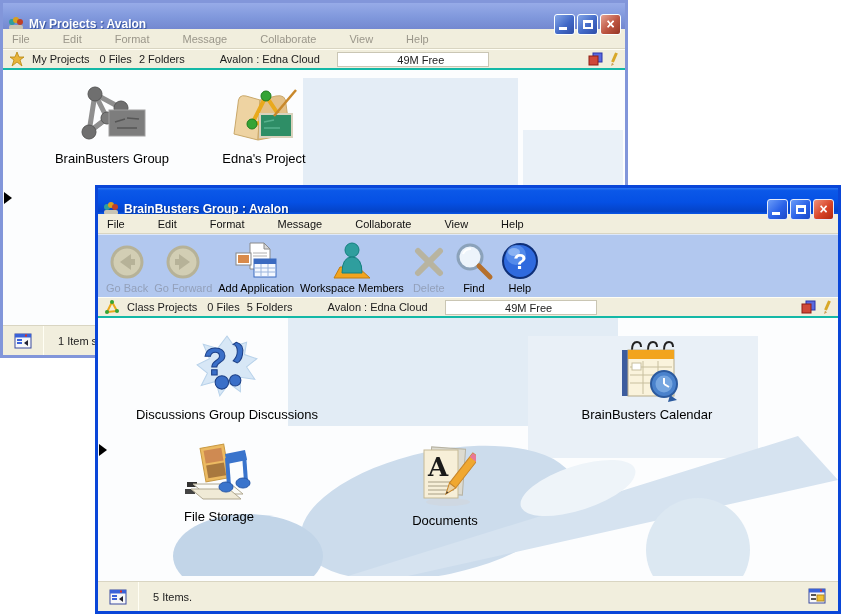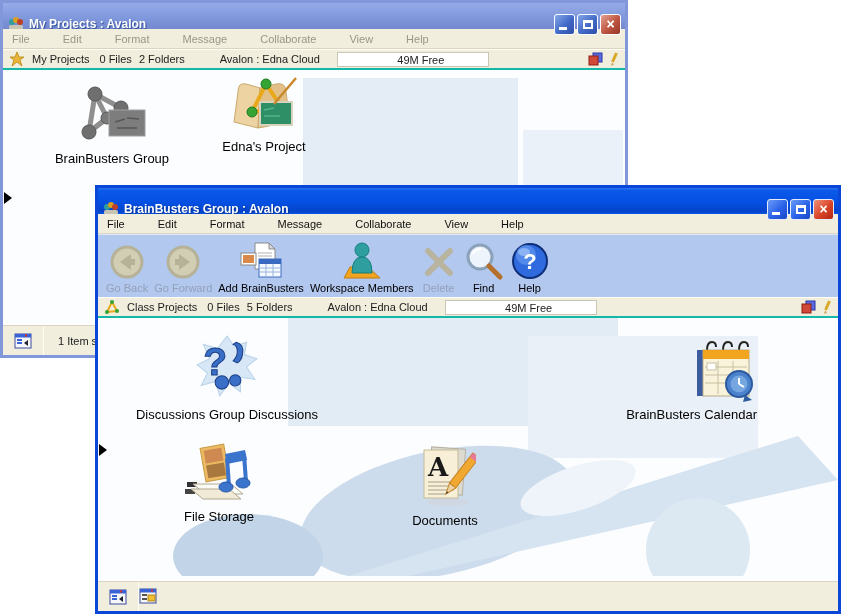--- a/index.html
+++ b/index.html
@@ -132,21 +132,21 @@
         </g>
         <circle cx="20" cy="10" r="7" fill="#6f6f6f" stroke="#575757"></circle>
           <circle cx="46" cy="24" r="7" fill="#6f6f6f" stroke="#575757"></circle>
         <circle cx="14" cy="48" r="7" fill="#6f6f6f" stroke="#575757"></circle>
           <circle cx="32" cy="34" r="6" fill="#7a7a7a" stroke="#575757"></circle>
         <rect x="34" y="26" width="36" height="26" fill="#7d7d7d" stroke="#a0a0a0"></rect>
         <path d="M40 38 l10 -3 M52 34 l12 1 M42 44 l20 0" stroke="#565656" stroke-width="1.5" fill="none"></path>
       </svg>
       <div class="icon-label">BrainBusters Group</div>
     </div>
-    <div class="cell cell-sm" style="left:161px; top:2px;">
+    <div class="cell cell-sm" style="left:161px; top:14px;">
       <svg width="68" height="62" viewBox="0 0 68 62">
         <path d="M8 20 Q8 10 16 12 L30 16 L28 56 L4 50 Z" fill="#eed3a2" stroke="#c9a86a"></path>
         <path d="M30 16 L46 12 Q56 10 56 20 L60 50 L28 56 Z" fill="#e3c088" stroke="#c9a86a"></path>
         <path d="M22 40 L36 12 L52 36 Z" fill="none" stroke="#e9a91c" stroke-width="4"></path>
         <circle cx="36" cy="12" r="5" fill="#35a435" stroke="#1f7c1f"></circle>
           <circle cx="22" cy="40" r="5" fill="#35a435" stroke="#1f7c1f"></circle>
         <circle cx="52" cy="36" r="5" fill="#35a435" stroke="#1f7c1f"></circle>
         <rect x="30" y="30" width="32" height="23" fill="#2e8e66" stroke="#d9d2bd" stroke-width="2"></rect>
         <path d="M34 38 l10 -2 M34 44 l16 0" stroke="#57b28e" stroke-width="1.5" fill="none"></path>
         <line x1="66" y1="6" x2="44" y2="32" stroke="#c8882c" stroke-width="2.5"></line>
@@ -225,21 +225,21 @@
         <rect x="4" y="14" width="11" height="8" fill="#d98a4a"></rect>
         <rect x="20" y="18" width="22" height="18" fill="#f4f8ff" stroke="#3a6ac0"></rect>
         <rect x="20" y="18" width="22" height="5" fill="#3a6ac0"></rect>
         <g stroke="#9ab4dc">
             <line x1="20" y1="27" x2="42" y2="27"></line>
             <line x1="20" y1="31" x2="42" y2="31"></line>
           <line x1="27" y1="23" x2="27" y2="36"></line>
             <line x1="34" y1="23" x2="34" y2="36"></line>
           </g>
       </svg>
-      <span>Add BrainBusters</span>
+      <span>Add Application</span>
     </div>
     <div class="toolbtn">
       <svg class="tb-ic" width="44" height="40" viewBox="0 0 44 40">
         <polygon points="4,37 40,37 28,26 10,26" fill="#f2a41e" stroke="#c27d10"></polygon>
         <circle cx="22" cy="9" r="7" fill="#2f9e9e" stroke="#14807e"></circle>
         <path d="M12 32 Q12 16 22 16 Q32 16 32 32 Z" fill="#2f9e9e" stroke="#14807e"></path>
       </svg>
       <span>Workspace Members</span>
     </div>
     <div class="toolbtn disabled">
@@ -307,21 +307,21 @@
     <div class="cell" style="left:19px; top:16px;">
       <svg width="64" height="68" viewBox="0 0 62 66">
         <polygon points="31,2 38,12 50,8 48,20 60,24 50,32 58,44 44,42 44,56 33,48 24,60 20,46 6,50 12,38 2,30 14,24 8,10 22,14" fill="#d7e7f6" stroke="#b8d2ea"></polygon>
         <text x="8" y="40" font-weight="bold" font-size="38" fill="#3a6fc8" stroke="#1c3f86" stroke-width="1">?</text>
         <path d="M40 8 q8 2 6 12 q-1 6 -5 8 l-4 -2 q4 -4 4 -9 q0 -6 -4 -7 Z" fill="#3a6fc8" stroke="#1c3f86"></path>
         <circle cx="26" cy="47" r="6.5" fill="#3a6fc8" stroke="#1c3f86"></circle>
         <circle cx="39" cy="45" r="5.5" fill="#3a6fc8" stroke="#1c3f86"></circle>
       </svg>
       <div class="icon-label">Discussions Group Discussions</div>
     </div>
-    <div class="cell" style="left:439px; top:20px;align-items:flex-end;">
+    <div class="cell" style="left:439px; top:20px;">
       <svg width="70" height="64" viewBox="0 0 70 64">
         <g fill="none" stroke="#222" stroke-width="2">
           <path d="M20 12 q0 -8 5 -8 q4 0 4 5"></path>
             <path d="M36 12 q0 -8 5 -8 q4 0 4 5"></path>
             <path d="M52 12 q0 -8 5 -8 q4 0 4 5"></path>
         </g>
         <rect x="10" y="12" width="6" height="46" fill="#3c5c9e"></rect>
         <rect x="16" y="12" width="46" height="46" fill="#faf3dc" stroke="#b8ac8c"></rect>
         <rect x="16" y="12" width="46" height="9" fill="#f2a41e"></rect>
         <g stroke="#c8bf9e">
@@ -385,20 +385,21 @@
       <svg width="18" height="16" viewBox="0 0 18 16">
         <rect x="1" y="1" width="16" height="14" fill="#f8f8f8" stroke="#3a4aa0"></rect>
         <rect x="1" y="1" width="16" height="3.5" fill="#3a62d8"></rect>
           <rect x="11" y="1.5" width="2" height="2" fill="#e03020"></rect>
         <rect x="3" y="6" width="5" height="2" fill="#3a62d8"></rect>
           <rect x="3" y="9" width="5" height="2" fill="#3a62d8"></rect>
         <path d="M14 7 L10 10 L14 13 Z" fill="#223"></path>
       </svg>
     </span>
     <span class="sb-div"></span>
+    <span class="sb-text">5 Items.</span>
     <span class="sb-right">
       <svg width="18" height="16" viewBox="0 0 18 16">
         <rect x="1" y="1" width="16" height="14" fill="#f8f8f8" stroke="#3a4aa0"></rect>
         <rect x="1" y="1" width="16" height="3.5" fill="#3a62d8"></rect>
           <rect x="12" y="1.5" width="2" height="2" fill="#e03020"></rect>
         <rect x="3" y="6" width="5" height="2" fill="#555"></rect>
           <rect x="3" y="10" width="5" height="2" fill="#555"></rect>
         <rect x="9" y="7" width="7" height="6" fill="#f0c030" stroke="#b08820"></rect>
       </svg>
     </span>

